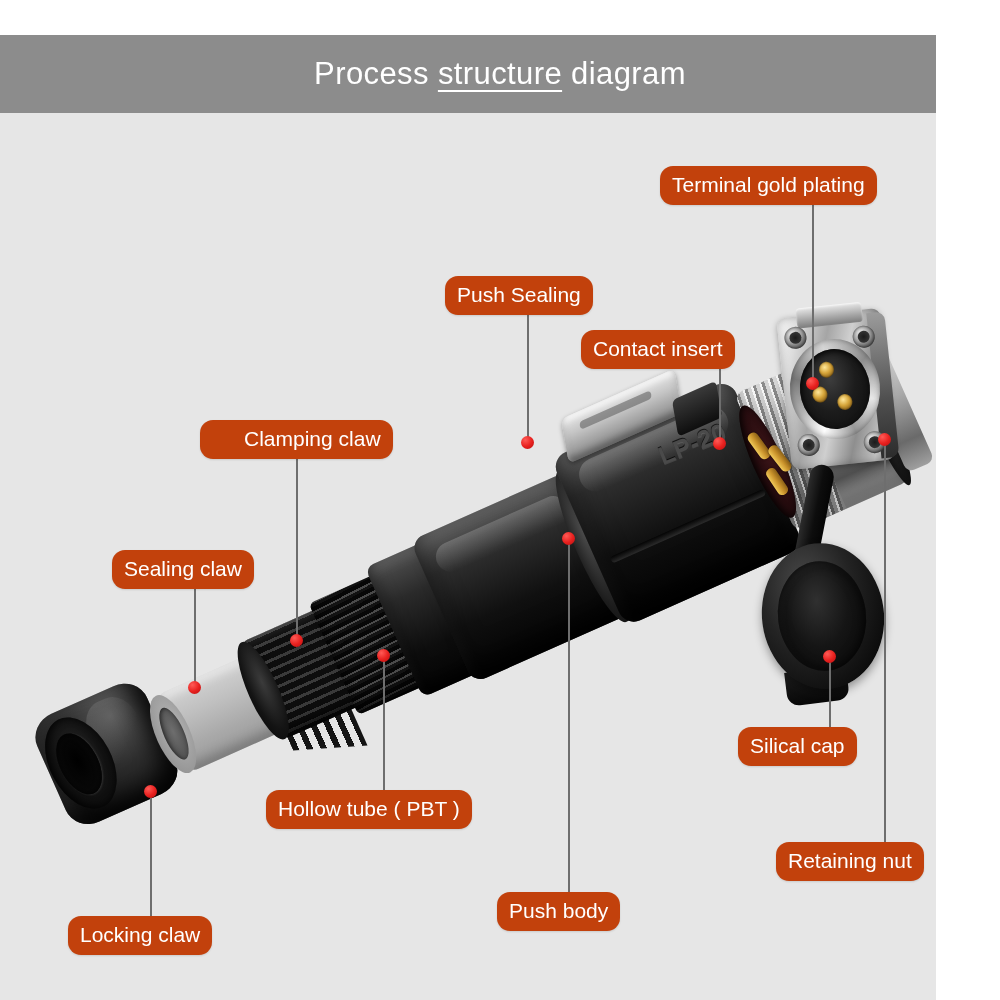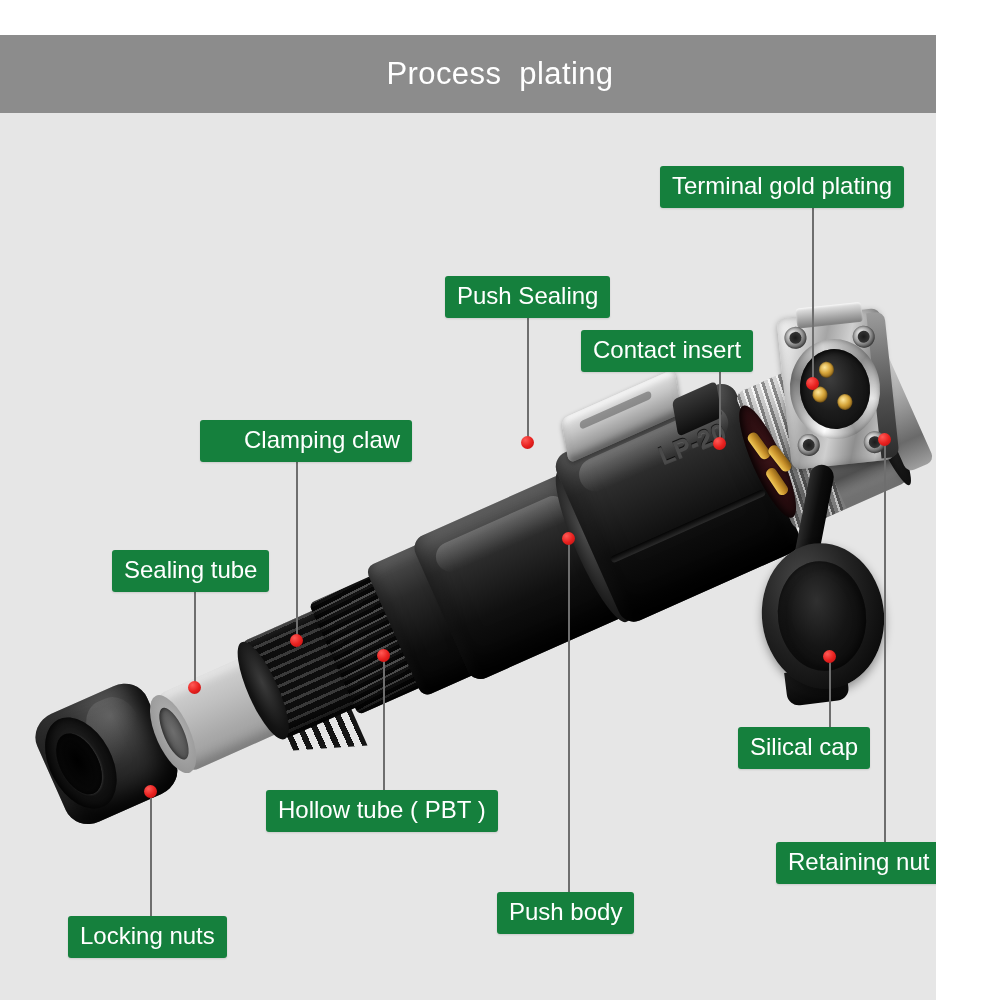--- a/index.html
+++ b/index.html
@@ -42,24 +42,24 @@
   }
   #header-title .u {
     text-decoration: underline;
     text-underline-offset: 6px;
     text-decoration-thickness: 2px;
   }
 
   
   .label {
     position: absolute;
-    background: #15803d;
+    background: #c2410c;
     color: #ffffff;
-    border-radius: 3px;
-    font-size: 24px;
+    border-radius: 13px;
+    font-size: 21px;
     line-height: 1;
     padding: 8px 12px 10px 12px;
     white-space: pre;
     box-sizing: border-box;
     box-shadow: 0 1px 2px rgba(0,0,0,0.12);
   }
 
   
   .leader {
     position: absolute;
@@ -476,21 +476,21 @@
     background: linear-gradient(180deg, #1e1e1e, #070707);
     transform: rotate(-7deg);
   }
 </style>
 </head>
 <body>
 
 <div id="page">
 
   <div id="header">
-    <div id="header-title"><span>Process </span><span> plating</span></div>
+    <div id="header-title"><span>Process </span><span class="u">structure</span><span> diagram</span></div>
   </div>
 
   <div id="art">
 
     <div id="plug">
 
       <div class="part lnut-body"></div>
       <div class="part lnut-hl"></div>
       <div class="part lnut-face"></div>
       <div class="part lnut-bore"></div>
@@ -560,27 +560,27 @@
       <div class="dot" style="left: 527px; top: 407px;"></div>
       <div class="label" style="left: 445px; top: 241px;">Push Sealing</div>
       <div class="leader" style="left: 719px; top: 334px; height: 74px;"></div>
       <div class="dot" style="left: 719px; top: 408px;"></div>
       <div class="label" style="left: 581px; top: 295px;">Contact insert</div>
       <div class="leader" style="left: 296px; top: 424px; height: 181px;"></div>
       <div class="dot" style="left: 296px; top: 605px;"></div>
       <div class="label" style="left: 200px; top: 385px; padding-left: 44px;">Clamping claw</div>
       <div class="leader" style="left: 194px; top: 554px; height: 98px;"></div>
       <div class="dot" style="left: 194px; top: 652px;"></div>
-      <div class="label" style="left: 112px; top: 515px;">Sealing tube</div>
+      <div class="label" style="left: 112px; top: 515px;">Sealing claw</div>
       <div class="leader" style="left: 383px; top: 620px; height: 135px;"></div>
       <div class="dot" style="left: 383px; top: 620px;"></div>
       <div class="label" style="left: 266px; top: 755px;">Hollow tube ( PBT )</div>
       <div class="leader" style="left: 150px; top: 756px; height: 125px;"></div>
       <div class="dot" style="left: 150px; top: 756px;"></div>
-      <div class="label" style="left: 68px; top: 881px;">Locking nuts</div>
+      <div class="label" style="left: 68px; top: 881px;">Locking claw</div>
       <div class="leader" style="left: 568px; top: 503px; height: 354px;"></div>
       <div class="dot" style="left: 568px; top: 503px;"></div>
       <div class="label" style="left: 497px; top: 857px;">Push body</div>
       <div class="leader" style="left: 829px; top: 621px; height: 71px;"></div>
       <div class="dot" style="left: 829px; top: 621px;"></div>
       <div class="label" style="left: 738px; top: 692px;">Silical cap</div>
       <div class="leader" style="left: 884px; top: 404px; height: 403px;"></div>
       <div class="dot" style="left: 884px; top: 404px;"></div>
       <div class="label" style="left: 776px; top: 807px;">Retaining nut</div>
     </div>

